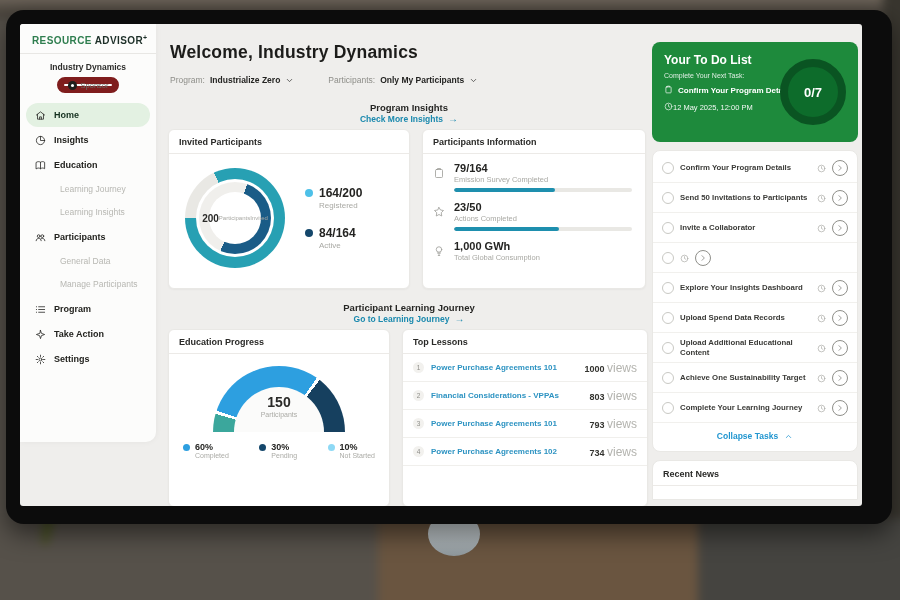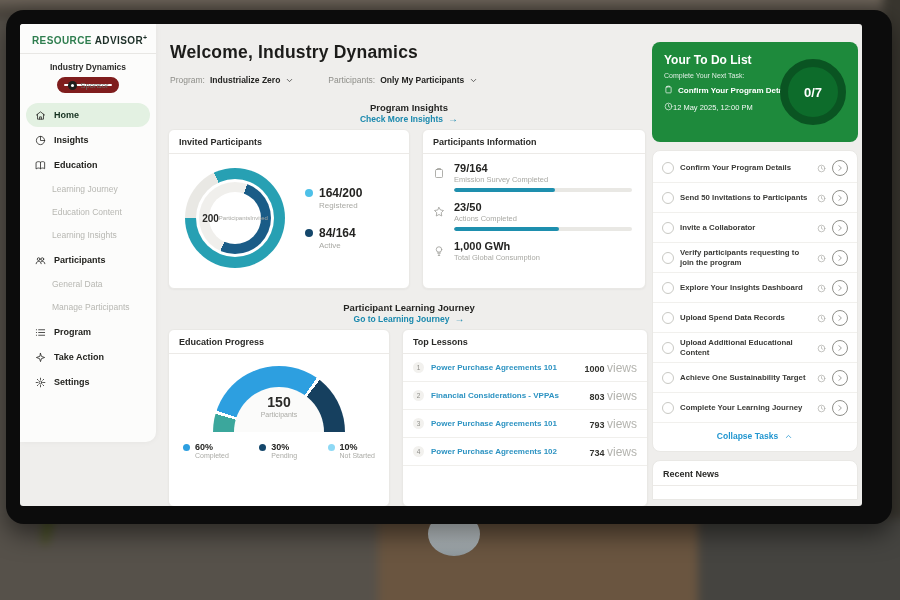--- a/index.html
+++ b/index.html
@@ -27,21 +27,21 @@
   .org{margin-top:8px;text-align:center;font-size:8.5px;font-weight:bold;color:#2d2d2b;}
   .badge{margin:5px auto 0;width:62px;height:16px;border:7px solid #7f1d1d;border-radius:9px;display:flex;align-items:center;justify-content:center;gap:4px;background:#fff;}
   .badge .dot{width:9px;height:9px;border-radius:50%;background:#1f1f1d;position:relative;}
   .badge .dot::after{content:"";position:absolute;left:3px;top:3px;width:3px;height:3px;border-radius:50%;background:#fff;}
   .badge .t{font-size:7.5px;color:#6d6d68;}
   .nav{margin-top:10px;}
   .nav-item{display:flex;align-items:center;gap:8px;height:24px;margin:1px 6px;padding-left:8px;border-radius:12px;font-size:9px;font-weight:bold;color:#23231f;cursor:pointer;}
   .nav-item.active{background:#e3f1e2;color:#14301f;}
   .nav-icon{width:12px;height:12px;display:flex;align-items:center;justify-content:center;}
   .nav-icon svg{width:11px;height:11px;stroke:#2d2d2a;fill:none;stroke-width:1.8;stroke-linecap:round;stroke-linejoin:round;}
-  .nav-sub{height:23px;line-height:23px;padding-left:32px;font-size:8.5px;color:#b7b7b2;cursor:pointer;}
+  .nav-sub{height:23px;line-height:23px;padding-left:40px;font-size:8.5px;color:#b7b7b2;cursor:pointer;}
   
   .main{position:absolute;left:148px;top:10px;width:480px;}
   .welcome{margin:8px 0 0 2px;font-size:17.5px;font-weight:bold;color:#1c1c1a;letter-spacing:.2px;}
   .filters{display:flex;gap:34px;margin:8px 0 0 2px;align-items:center;}
   .fgroup{display:flex;align-items:center;gap:5px;cursor:pointer;}
   .flabel{font-size:8.5px;color:#8e8e89;}
   .fvalue{font-size:8.5px;font-weight:bold;color:#242422;}
   .chev svg{width:9px;height:9px;stroke:#3a3a38;fill:none;stroke-width:2;stroke-linecap:round;stroke-linejoin:round;}
   .sec-row{display:flex;align-items:center;justify-content:space-between;margin:13px 0 0 2px;flex-direction:column;}
   .sec-title{font-size:9.5px;font-weight:bold;color:#262624;}
@@ -172,21 +172,20 @@
           <div class="nav-item">
             <span class="nav-icon">
                 <svg viewBox="0 0 24 24">
                   <path d="M3 5 C6 3 9 3 12 5 C15 3 18 3 21 5 V19 C18 17 15 17 12 19 C9 17 6 17 3 19 Z"></path>
                   <path d="M12 5 V19"></path>
                 </svg>
               </span>
             <span>Education</span>
           </div>
           <div class="nav-sub"><span>Learning Journey</span></div>
-          <div class="nav-sub"><span>Education Content</span></div>
           <div class="nav-sub"><span>Learning Insights</span></div>
           <div class="nav-item">
             <span class="nav-icon">
                 <svg viewBox="0 0 24 24">
                   <circle cx="8" cy="9" r="3"></circle>
                   <circle cx="16" cy="9" r="3"></circle>
                   <path d="M2.5 19 c0-3 2.5-5 5.5-5 s5.5 2 5.5 5"></path>
                   <path d="M13 14.5 c.9-.3 1.9-.5 3-.5 c3 0 5.5 2 5.5 5"></path>
                 </svg>
               </span>
@@ -459,21 +458,20 @@
                   <path d="M12 7 v5 l3.5 2"></path>
                 </svg></span>
             <span class="task-go">
                 <svg viewBox="0 0 24 24">
                   <path d="M9 5 L16 12 L9 19"></path>
                 </svg>
               </span>
           </div>
           <div class="task">
             <span class="task-check"></span>
-            <span class="task-label">Verify participants requesting to join the program</span>
             <span class="task-clock"><svg viewBox="0 0 24 24">
                   <circle cx="12" cy="12" r="9"></circle>
                   <path d="M12 7 v5 l3.5 2"></path>
                 </svg></span>
             <span class="task-go">
                 <svg viewBox="0 0 24 24">
                   <path d="M9 5 L16 12 L9 19"></path>
                 </svg>
               </span>
           </div>

